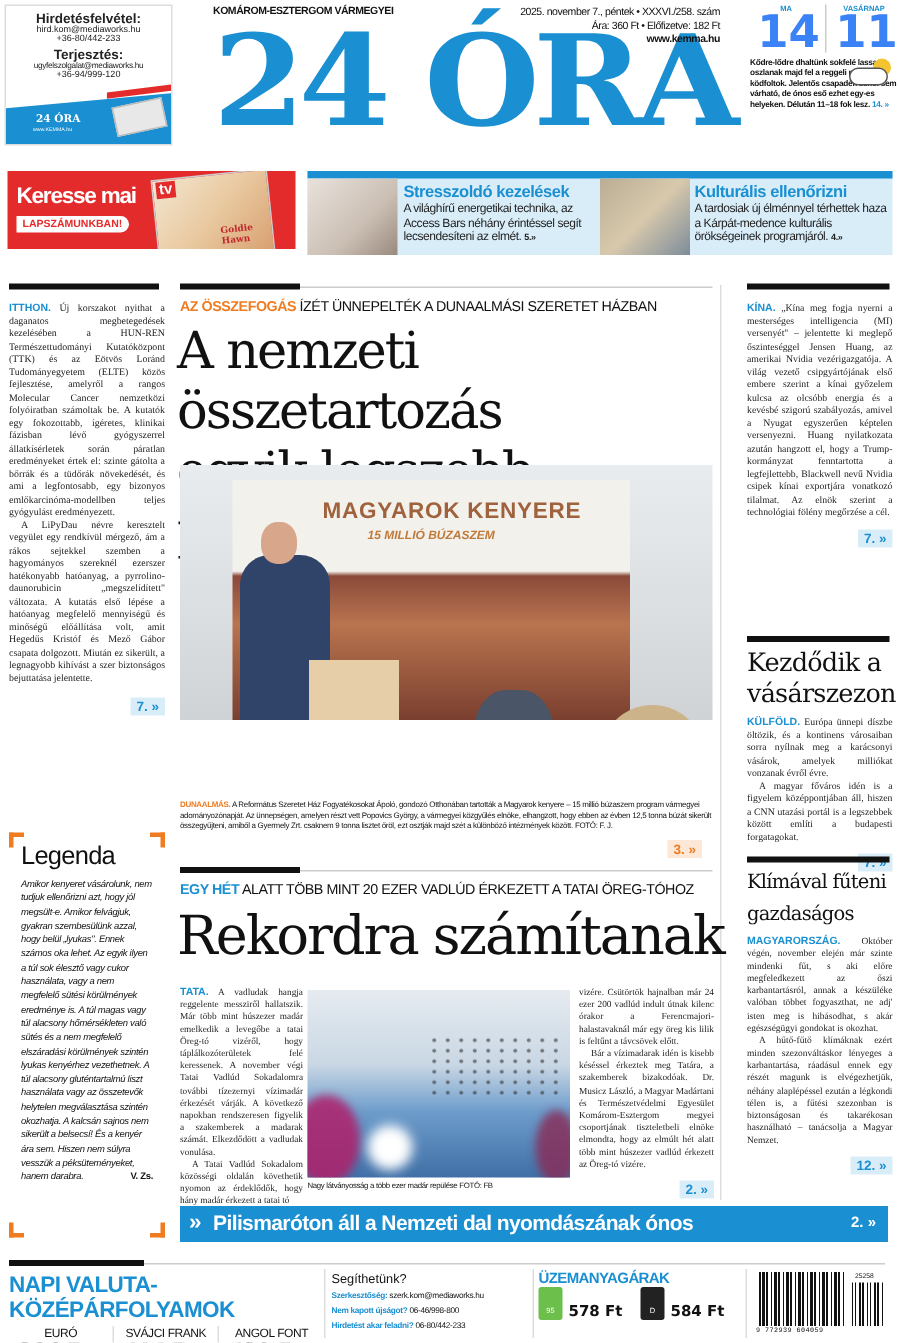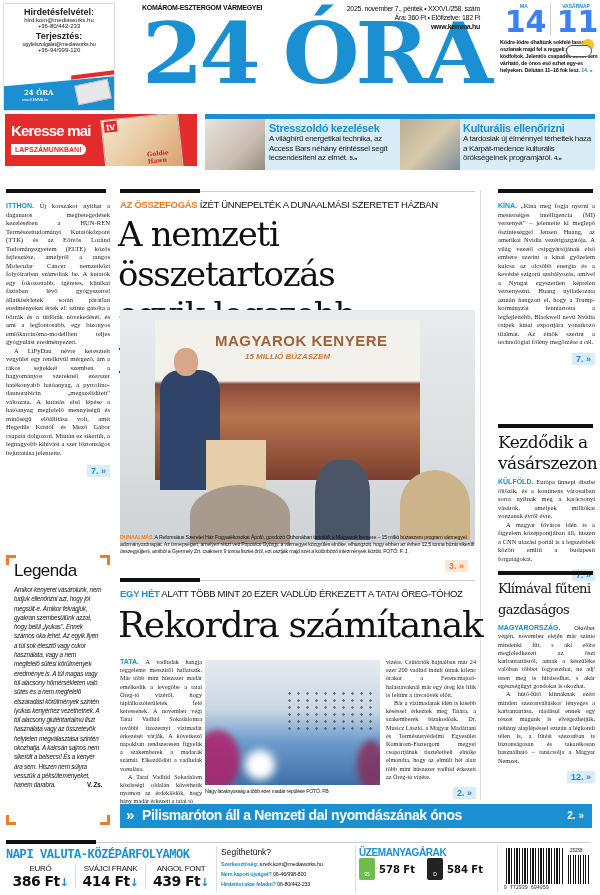--- a/index.html
+++ b/index.html
@@ -8,21 +8,21 @@
 .blue{color:#1a8fd1}
 .orange{color:#f07c22}
 .serif{font-family:"DejaVu Serif",serif}
 .body-txt{font-family:"Liberation Serif",serif;font-size:7px;line-height:8.6px;text-align:justify;color:#222}
 .kicker{font-family:"Liberation Sans",sans-serif;font-weight:bold;font-size:7px}
 .ref{display:inline-block;background:#d9edf9;color:#1a8fd1;font-family:"Liberation Sans",sans-serif;font-weight:bold;font-size:9px;padding:1px 4px}
 .ruleT{position:absolute;height:4px;background:#111}
 .thinline{position:absolute;height:1px;background:#ccc}
 .vline{position:absolute;width:1px;background:#ddd}
 
-#ad-box{left:3px;top:3px;width:112px;height:108px;border:1px solid #ddd;overflow:hidden;background:#fff}
+#ad-box{left:3px;top:3px;width:112px;height:94px;border:1px solid #ddd;overflow:hidden;background:#fff}
 #ad-box .t{font-family:"Liberation Sans",sans-serif;text-align:center;color:#222}
 #ad-blue{position:absolute;left:0;bottom:0;width:112px;height:34px;background:#1a8fd1;clip-path:polygon(0 30%,100% 0,100% 100%,0 100%)}
 #ad-red{position:absolute;left:0;bottom:26px;width:112px;height:14px;background:#e32b2b;clip-path:polygon(60% 40%,100% 0,100% 30%,60% 70%)}
 #logo{left:142px;top:12px;font-family:"DejaVu Serif",serif;font-weight:bold;font-size:84px;color:#1a8fd1;letter-spacing:-4px;line-height:84px;transform:scaleX(1.05);transform-origin:left}
 #county{left:142px;top:4px;font-family:"Liberation Sans",sans-serif;font-weight:bold;font-size:7px;letter-spacing:-0.3px}
 #dateinfo{right:120px;top:4px;text-align:right;font-family:"Liberation Sans",sans-serif;font-size:7px;line-height:9px;letter-spacing:-0.3px}
 #weather{left:500px;top:3px;width:100px}
 .wtemp{font-family:"DejaVu Sans",sans-serif;font-weight:bold;font-size:30px;color:#3b82f6;line-height:26px;text-align:right}
 .wlab{font-family:"Liberation Sans",sans-serif;font-weight:bold;font-size:5px;color:#1a8fd1;text-align:center}
 #wtxt{font-family:"Liberation Sans",sans-serif;font-weight:bold;font-size:5.5px;line-height:7px;letter-spacing:-0.2px}
@@ -34,21 +34,21 @@
 
 .lefthead{font-family:"DejaVu Serif",serif;font-size:19px;line-height:22px;color:#111;letter-spacing:-0.5px}
 
 #legend{left:6px;top:555px;width:104px;height:270px}
 .br-tl,.br-tr,.br-bl,.br-br{position:absolute;width:10px;height:10px;border-color:#f07c22;border-style:solid;border-width:0}
 .br-tl{left:0;top:0;border-top-width:3px;border-left-width:3px}
 .br-tr{right:0;top:0;border-top-width:3px;border-right-width:3px}
 .br-bl{left:0;bottom:0;border-bottom-width:3px;border-left-width:3px}
 .br-br{right:0;bottom:0;border-bottom-width:3px;border-right-width:3px}
 
-#mainphoto{left:120px;top:310px;width:355px;height:234px;background:linear-gradient(180deg,#e8ecef 0%,#dfe3e6 40%,#cfd3d6 100%);overflow:hidden}
+#mainphoto{left:120px;top:310px;width:355px;height:170px;background:linear-gradient(180deg,#e8ecef 0%,#dfe3e6 40%,#cfd3d6 100%);overflow:hidden}
 #banner{position:absolute;left:35px;top:10px;width:265px;height:160px;background:linear-gradient(180deg,#f3f1ec 0%,#f3f1ec 38%,#8a4a3a 40%,#b9744f 60%,#7a3f2f 100%)}
 #banner-title{position:absolute;left:60px;top:12px;font-family:"Liberation Sans",sans-serif;font-weight:bold;font-size:15px;color:#a0623d;letter-spacing:0.5px}
 #banner-sub{position:absolute;left:90px;top:32px;font-family:"Liberation Sans",sans-serif;font-weight:bold;font-style:italic;font-size:8px;color:#c07a3a}
 
 #birdphoto{left:205px;top:660px;width:175px;height:125px;background:linear-gradient(180deg,#e6ebf0 0%,#c9d7e4 40%,#6d9ccb 65%,#3f6fa6 100%);overflow:hidden}
 
 #bottombar{left:120px;top:804px;width:472px;height:24px;background:#1a8fd1;color:#fff}
 
 .fx-lab{font-family:"Liberation Sans",sans-serif;font-size:8px;text-align:center;letter-spacing:-0.3px}
 .fx-val{font-family:"DejaVu Sans",sans-serif;font-weight:bold;font-size:14px;letter-spacing:-0.5px;text-align:center}
@@ -246,21 +246,21 @@
 <div id="bottombar" class="abs">
   <span style="position:absolute;left:6px;top:2px;font-family:'Liberation Sans',sans-serif;font-weight:bold;font-size:15px">»</span>
   <span style="position:absolute;left:22px;top:3px;font-family:'Liberation Sans',sans-serif;font-weight:bold;font-size:14px;letter-spacing:-0.4px">Pilismaróton áll a Nemzeti dal nyomdászának ónos</span>
   <span style="position:absolute;right:8px;top:6px;font-family:'Liberation Sans',sans-serif;font-weight:bold;font-size:10px">2. »</span>
 </div>
 
 <div class="ruleT" style="left:6px;top:840px;width:90px"></div>
 <div class="thinline" style="left:96px;top:842px;width:494px"></div>
 
 <div class="abs" style="left:6px;top:848px;width:210px">
-  <div style="font-family:Liberation Mono, monospace;font-weight:bold;font-size:12px;color:#1a8fd1;letter-spacing:-0.4px">NAPI VALUTA-KÖZÉPÁRFOLYAMOK</div>
+  <div style="font-family:Liberation Sans, sans-serif;font-weight:bold;font-size:15px;color:#1a8fd1;letter-spacing:-0.4px">NAPI VALUTA-KÖZÉPÁRFOLYAMOK</div>
   <div style="display:flex;margin-top:2px">
     <div style="width:70px;border-right:1px solid #ddd">
       <div class="fx-lab">EURÓ</div>
       <div class="fx-val"><span>386 Ft</span><span class="fx-arrow">↓</span></div>
     </div>
     <div style="width:70px;border-right:1px solid #ddd">
       <div class="fx-lab">SVÁJCI FRANK</div>
       <div class="fx-val"><span>414 Ft</span><span class="fx-arrow">↓</span></div>
     </div>
     <div style="width:70px">
@@ -276,21 +276,21 @@
   <div style="font-family:'Liberation Sans',sans-serif;font-size:5.5px;line-height:10px;letter-spacing:-0.2px;margin-top:2px">
     <div><b class="blue">Szerkesztőség:</b> <span>szerk.kom@mediaworks.hu</span></div>
     <div><b class="blue">Nem kapott újságot?</b> <span>06-46/998-800</span></div>
     <div><b class="blue">Hirdetést akar feladni?</b> <span>06-80/442-233</span></div>
   </div>
 </div>
 
 <div class="vline" style="left:355px;top:846px;height:46px"></div>
 <div class="abs" style="left:359px;top:847px;width:135px">
   <div style="font-family:'Liberation Sans',sans-serif;font-weight:bold;font-size:10px;color:#1a8fd1;letter-spacing:-0.4px">ÜZEMANYAGÁRAK</div>
-  <div style="display:flex;align-items:center;margin-top:0;gap:4px">
+  <div style="display:flex;align-items:flex-end;margin-top:0;gap:4px">
     <div style="width:16px;height:22px;background:#6cbf4a;position:relative;border-radius:2px">
       <span style="position:absolute;left:0;right:0;bottom:3px;text-align:center;color:#fff;font-family:'Liberation Sans',sans-serif;font-size:5px">95</span>
     </div>
     <span style="font-family:'DejaVu Sans',sans-serif;font-weight:bold;font-size:10px;margin-right:8px">578 Ft</span>
     <div style="width:16px;height:22px;background:#222;position:relative;border-radius:2px">
       <span style="position:absolute;left:0;right:0;bottom:3px;text-align:center;color:#fff;font-family:'Liberation Sans',sans-serif;font-size:5px">D</span>
     </div>
     <span style="font-family:'DejaVu Sans',sans-serif;font-weight:bold;font-size:10px">584 Ft</span>
   </div>
 </div>

